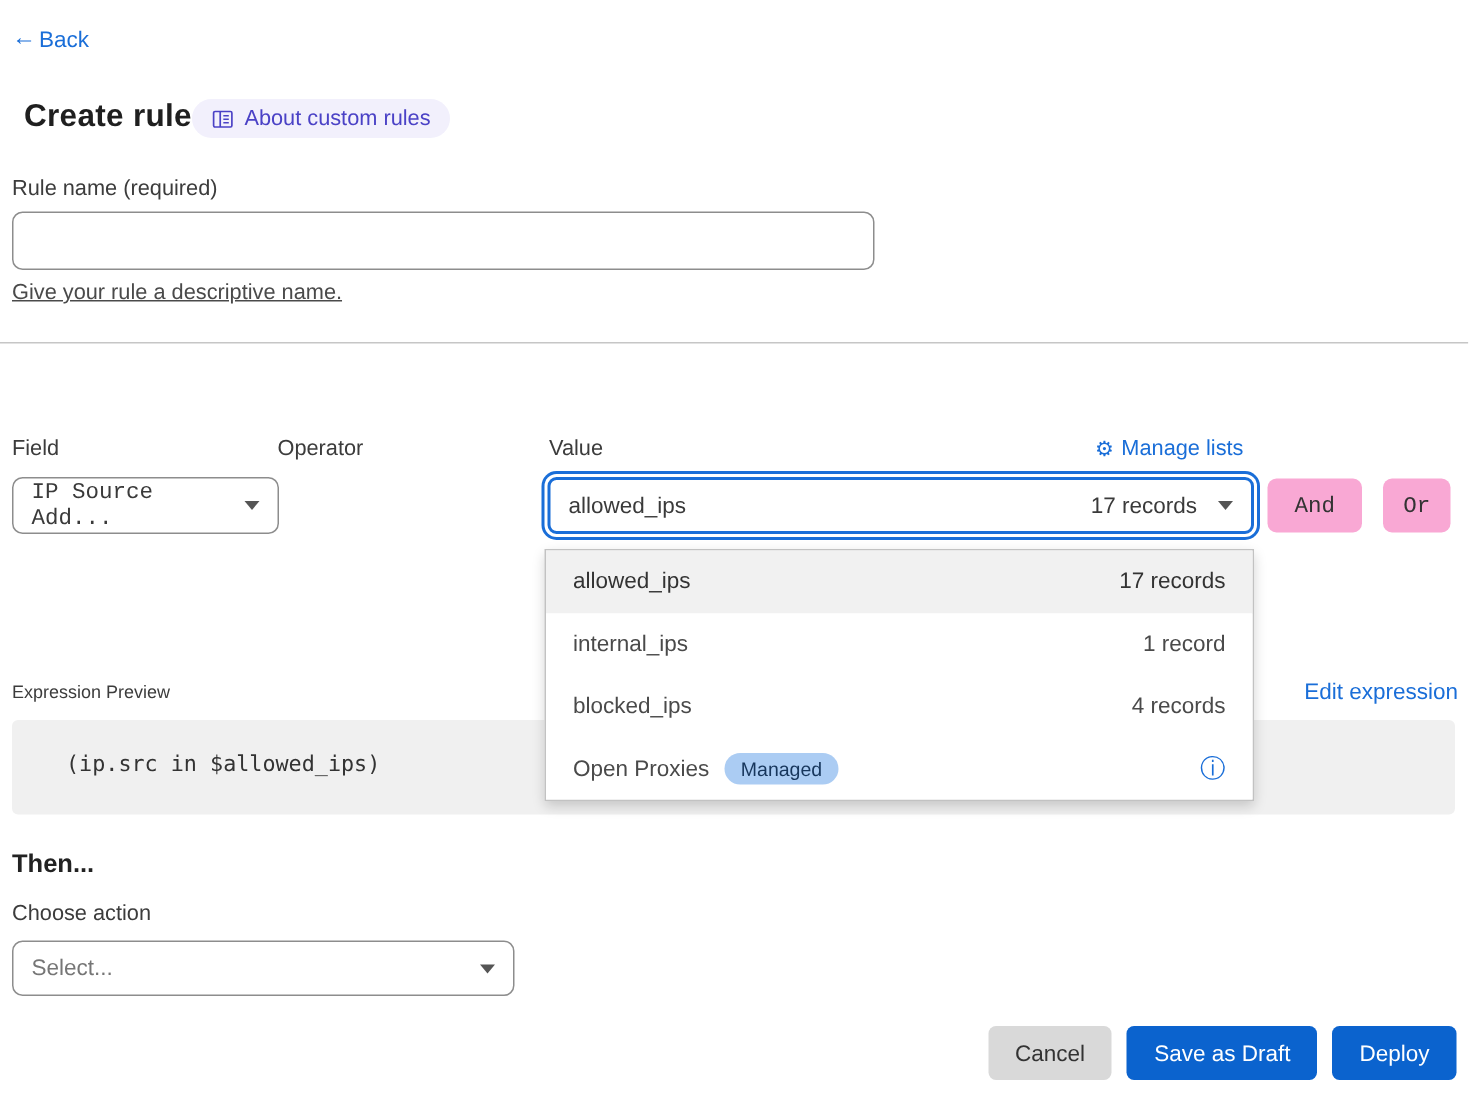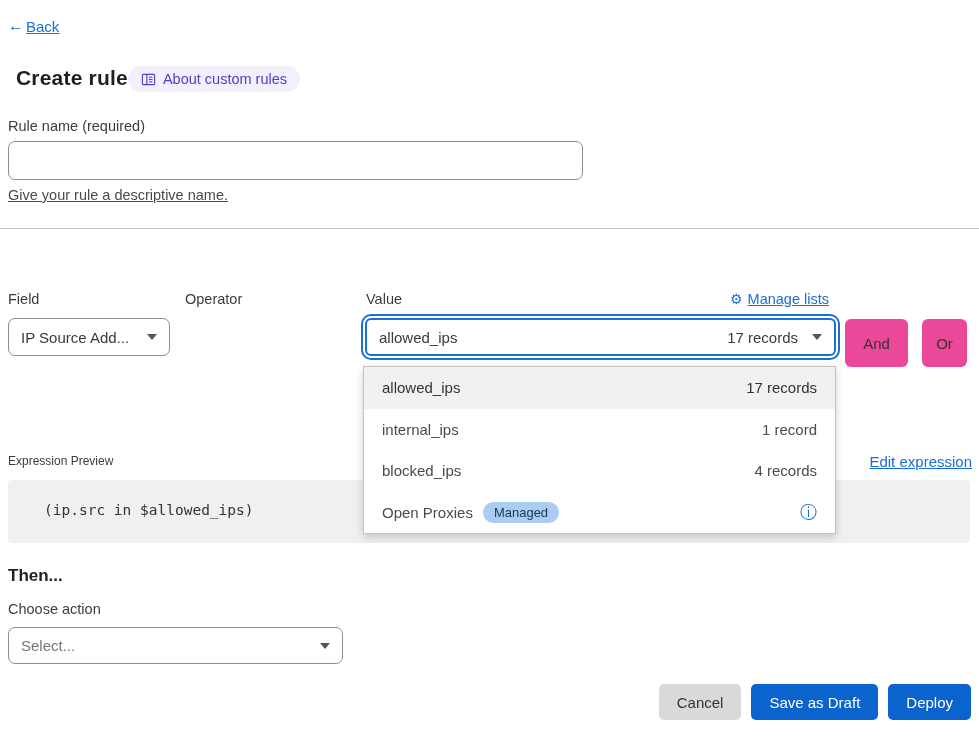--- a/index.html
+++ b/index.html
@@ -1,21 +1,21 @@
 <!DOCTYPE html>
 <html><head>
 <meta charset="utf-8">
 <style>
   * { margin:0; padding:0; box-sizing:border-box; }
   html,body { background:#fff; }
   body { font-family:"Liberation Sans", sans-serif; color:#363636; }
   .page { position:relative; width:979px; height:739px; background:#fff; overflow:hidden; }
 
   
-  .link { color:#1a6ed8; text-decoration:underline; cursor:pointer; }
+  .link { color:#1a6ed8; cursor:pointer; }
 
   .back { position:absolute; left:8px; top:17px; font-size:15px; display:flex; align-items:center; gap:2px; }
   .back .arrow { text-decoration:none; color:#1a6ed8; font-size:16px; }
 
   .title-row { position:absolute; left:16px; top:66px; display:flex; align-items:flex-start; }
   .page-title { font-size:21px; font-weight:bold; color:#1f1f1f; letter-spacing:0.2px; }
   .about-badge { display:inline-flex; align-items:center; gap:7px; background:#f2f0fc; color:#4b42c6;
     font-size:14.5px; padding:5px 13px; border-radius:14px; cursor:pointer; }
   .about-badge svg { display:block; }
 
@@ -36,29 +36,29 @@
   .label-operator { left:185px; }
   .label-value { left:366px; }
 
   .manage-lists { position:absolute; top:291px; left:730px; font-size:14.5px; display:flex; align-items:center; gap:5px; }
   .gear { color:#1a6ed8; font-size:14px; text-decoration:none; }
 
   .select { position:absolute; top:318px; height:38px; border:1px solid #8d8d8d; border-radius:7px;
     background:#fff; display:flex; align-items:center; padding:0 12px; font-size:15px; color:#3a3a3a; cursor:pointer; }
   .select .caret { margin-left:auto; width:0; height:0; border-left:5px solid transparent;
     border-right:5px solid transparent; border-top:6px solid #555; }
-  .select-field { left:8px; width:162px; }
+  .select-field { left:8px; width:178px;font-family:Liberation Mono, monospace; }
   .select-operator { left:185px; width:167px; }
   .select-value { left:365px; width:471px; border:2px solid #1a6ed8;
     box-shadow:0 0 0 2px #fff, 0 0 0 4px #1a6ed8; border-radius:6px; }
   .select-value .count { margin-left:auto; color:#3a3a3a; }
   .select-value .caret { margin-left:14px; }
 
-  .chip-btn { position:absolute; top:319px; height:48px; background:#ec4899; border:none; border-radius:6px;
-    font-family:Liberation Sans, sans-serif; font-size:15px; color:#333; cursor:pointer; }
+  .chip-btn { position:absolute; top:319px; height:36px; background:#f9a8d4; border:none; border-radius:6px;
+    font-family:Liberation Mono, monospace; font-size:15px; color:#333; cursor:pointer; }
   .btn-and { left:845px; width:63px; }
   .btn-or { left:922px; width:45px; }
 
   .dropdown { position:absolute; left:363px; top:366px; width:473px; background:#fff;
     border:1px solid #c2c2c2; box-shadow:0 3px 8px rgba(0,0,0,0.18); z-index:5; }
   .dd-row { display:flex; align-items:center; height:41.5px; padding:0 18px; font-size:15px; color:#4a4a4a; cursor:pointer; background:#fff; }
   .dd-row.selected { background:#f1f1f1; color:#333; }
   .dd-count { margin-left:auto; }
   .managed-badge { margin-left:10px; background:#abccf3; color:#17365c; font-size:13px;
     padding:3px 11px; border-radius:11px; }

